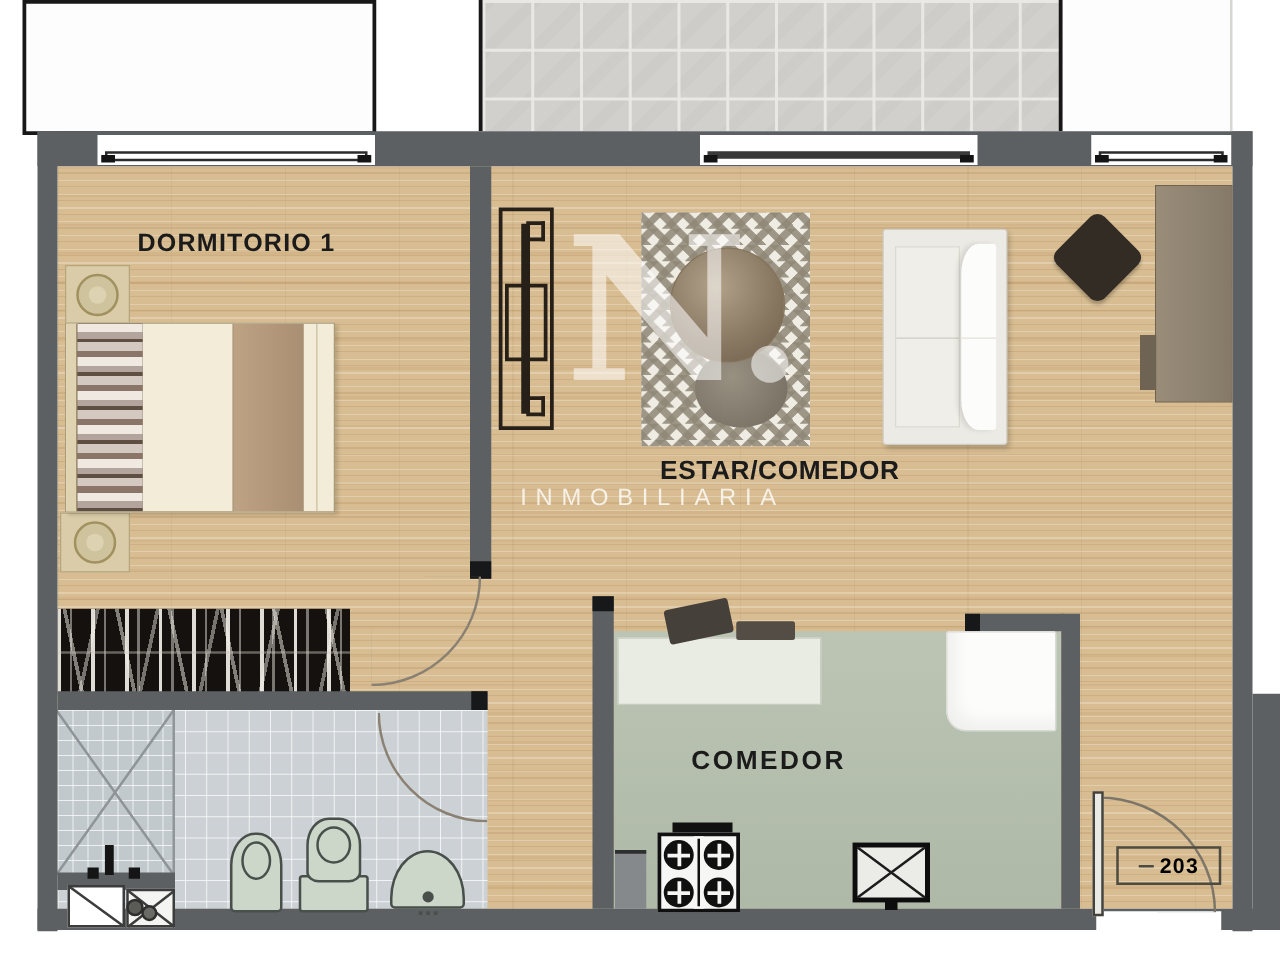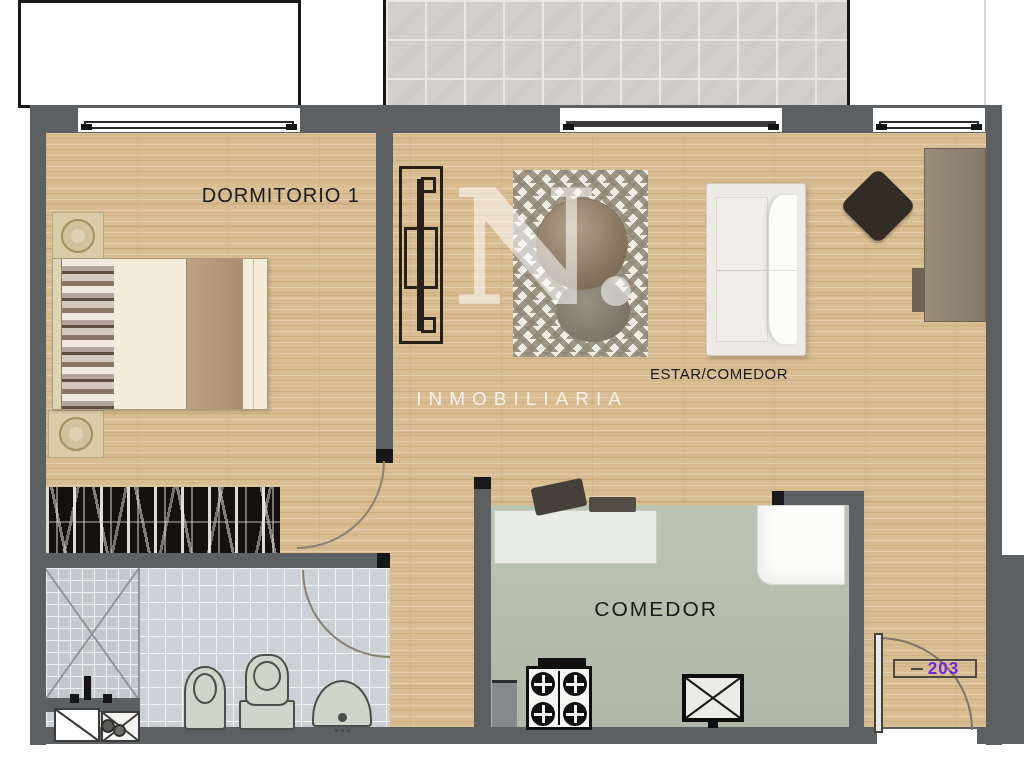--- a/index.html
+++ b/index.html
@@ -200,29 +200,29 @@
 
   
   .arc { z-index:35; background:transparent; }
   .arc-bedroom { left:297px; top:461px; width:88px; height:88px;
     border-right:2px solid #8b8173; border-bottom:2px solid #8b8173; border-radius:0 0 100% 0; }
   .arc-bath { left:302px; top:570px; width:88px; height:88px;
     border-left:2px solid #8b8173; border-bottom:2px solid #8b8173; border-radius:0 0 0 100%; }
   .arc-entry { left:879px; top:637px; width:94px; height:93px;
     border-top:2px solid #7d7668; border-right:2px solid #7d7668; border-radius:0 100% 0 0; }
   .entry-leaf { left:874px; top:633px; width:9px; height:100px; background:#e9e9e6; border:2px solid #44423a; z-index:36; }
-  .label-203 { left:893px; top:659px; width:84px; height:19px; border:2px solid #4d4b41; z-index:37;
+  .label-203 { left:893px; top:677px; width:84px; height:31px; border:2px solid #4d4b41; z-index:37;
     display:flex; align-items:center; justify-content:center; font-size:17px; font-weight:600;
-    color:#6d28d9; letter-spacing:1px; }
+    color:#000000; letter-spacing:1px; }
   .label-203::before { content:""; width:12px; height:2px; background:#4d4b41; margin-right:5px; }
 
   
-  .roomlabel { z-index:50; font-weight:normal; color:#1b1b1b; text-align:right; }
+  .roomlabel { z-index:50; font-weight:bold; color:#1b1b1b; text-align:left; }
   .lbl-bedroom { left:110px; top:184px; width:250px; font-size:20px; letter-spacing:1px; }
-  .lbl-living  { left:528px; top:365px; width:260px; font-size:15px; letter-spacing:0.5px; }
+  .lbl-living  { left:528px; top:365px; width:260px; font-size:21px; letter-spacing:0.5px; }
   .lbl-bath    { left:178px; top:609px; width:150px; font-size:20px; letter-spacing:1px; }
   .lbl-kitchen { left:553px; top:597px; width:165px; font-size:21px; letter-spacing:2px; }
 
   .wm { z-index:40; text-align:center; pointer-events:none; }
   .wm-n { left:452px; top:168px; width:240px; font-family:"DejaVu Serif", serif; font-weight:bold;
     font-size:160px; line-height:1; color:rgba(255,255,255,0.55); text-align:left; }
   .wm-name { left:352px; top:347px; width:340px; font-size:31px; font-weight:bold;
     color:rgba(255,255,255,0.85); letter-spacing:1px; }
   .wm-sub { left:352px; top:388px; width:340px; font-size:19px;
     color:rgba(255,255,255,0.78); letter-spacing:7px; }

